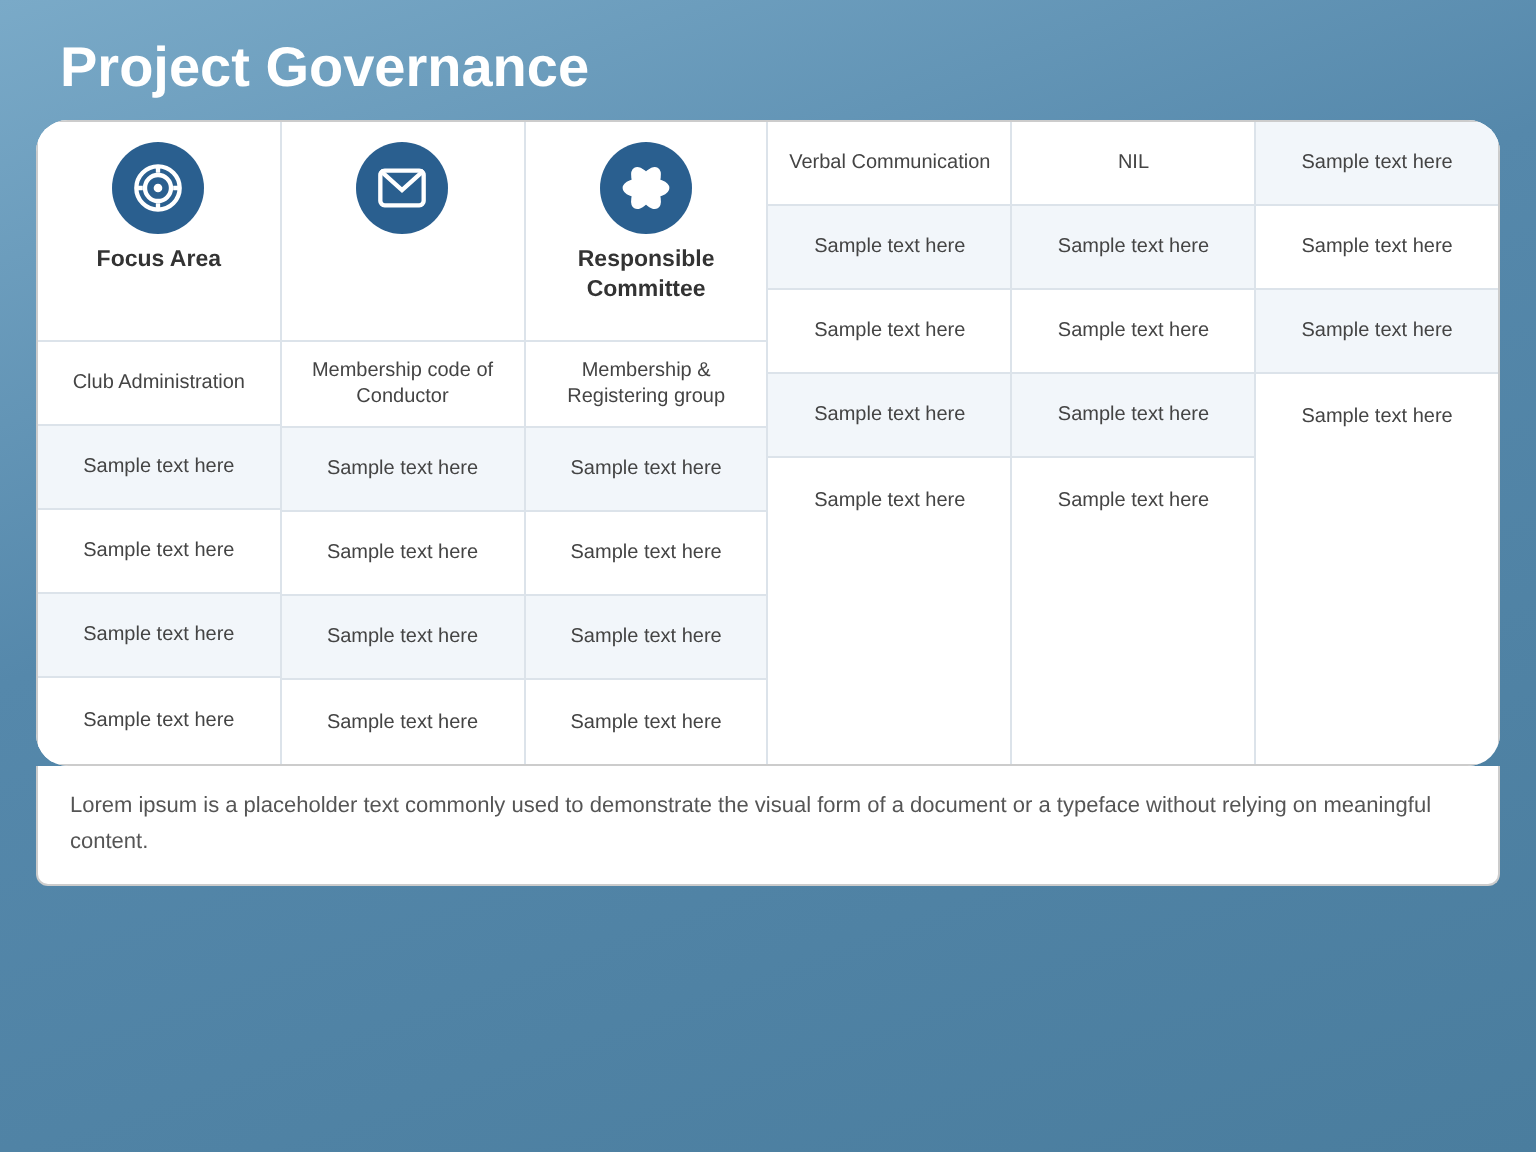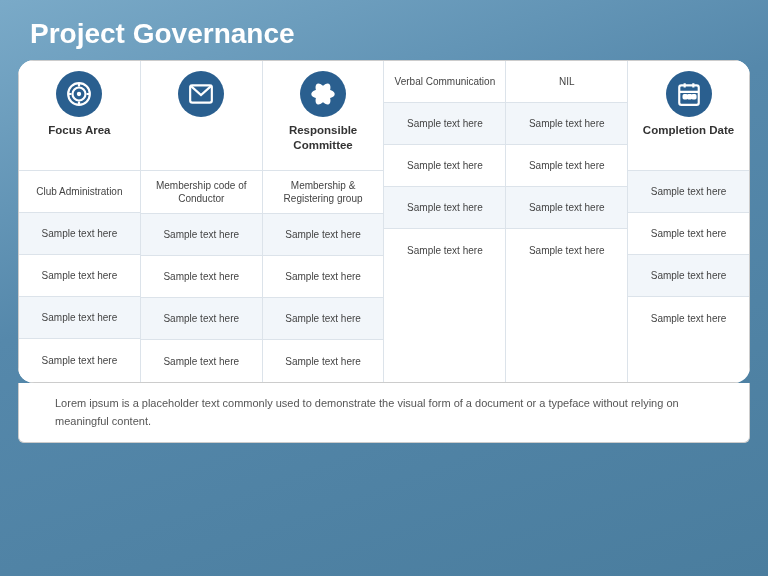--- a/index.html
+++ b/index.html
@@ -90,21 +90,20 @@
       background: white;
       border: 1px solid #ccc;
       border-top: none;
       border-radius: 0 0 6px 6px;
       padding: 12px 16px;
     }
     .footer-text {
       font-size: 11px;
       color: #555;
       line-height: 1.6;
-      margin-left: 20px;
     }
   </style>
 </head>
 <body>
 
 <div class="page-title">Project Governance</div>
 
 <div class="main-container">
   <div class="table-wrapper" id="table-wrapper">
       <div class="col">
@@ -169,34 +168,20 @@
         <div class="col-cell">Sample text here</div>
       </div>
       <div class="col">
         <div class="col-cell">NIL</div>
         <div class="col-cell alt">Sample text here</div>
         <div class="col-cell">Sample text here</div>
         <div class="col-cell alt">Sample text here</div>
         <div class="col-cell">Sample text here</div>
       </div>
       <div class="col">
-        <div class="col-header">
-          <div class="icon-circle">
-            <svg viewBox="0 0 24 24" fill="none" stroke="white" stroke-width="2">
-              <rect x="3" y="4" width="18" height="18" rx="2" fill="none" stroke="white" stroke-width="2"></rect>
-              <line x1="16" y1="2" x2="16" y2="6" stroke="white" stroke-width="2"></line>
-              <line x1="8" y1="2" x2="8" y2="6" stroke="white" stroke-width="2"></line>
-              <line x1="3" y1="10" x2="21" y2="10" stroke="white" stroke-width="2"></line>
-              <rect x="7" y="13" width="3" height="3" fill="white" rx="0.5"></rect>
-              <rect x="11" y="13" width="3" height="3" fill="white" rx="0.5"></rect>
-              <rect x="15" y="13" width="3" height="3" fill="white" rx="0.5"></rect>
-            </svg>
-          </div>
-          <div class="col-header-text">Completion Date</div>
-        </div>
         <div class="col-cell alt">Sample text here</div>
         <div class="col-cell">Sample text here</div>
         <div class="col-cell alt">Sample text here</div>
         <div class="col-cell">Sample text here</div>
       </div>
     </div>
 </div>
 <div class="footer-box">
   <div class="footer-text">Lorem ipsum is a placeholder text commonly used to demonstrate the visual form of a document or a typeface without relying on meaningful content.</div>
 </div>

